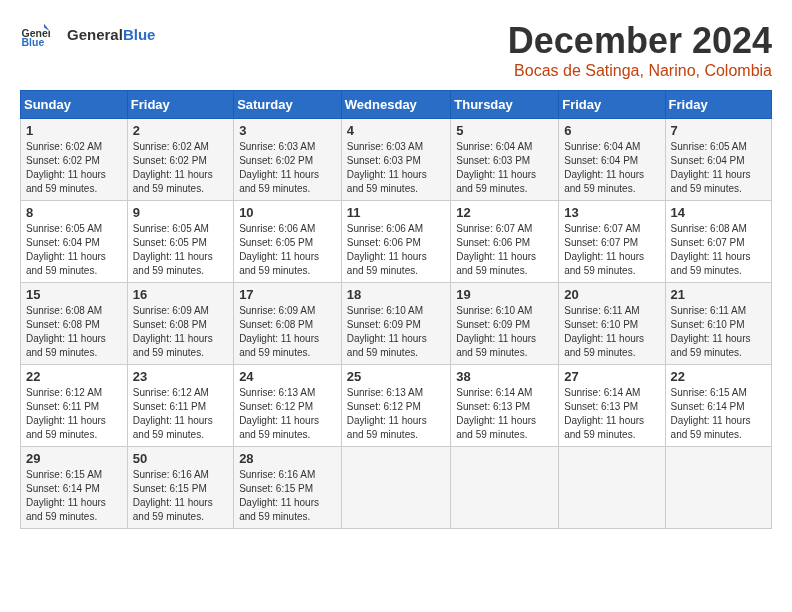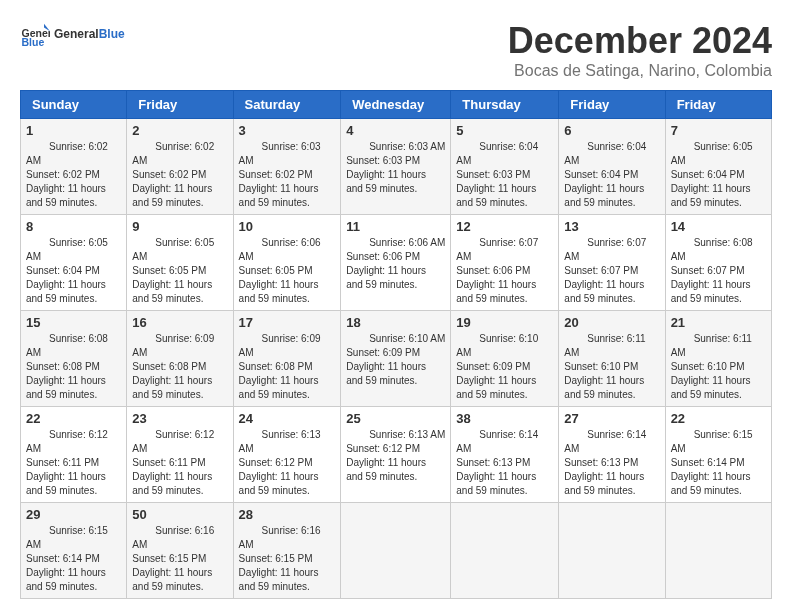--- a/index.html
+++ b/index.html
@@ -29,31 +29,31 @@
       text-align: right;
     }
     .month-title {
       font-size: 36px;
       font-weight: bold;
       color: #333;
       margin-left: 47px;
     }
     .location-subtitle {
       font-size: 16px;
-      color: #737373;
+      color: #c2410c;
     }
     .calendar-table {
       width: 100%;
       border-collapse: collapse;
       font-size: 11px;
     }
     .calendar-table th {
       background-color: #2a6dc7;
       color: white;
-      padding: 6px 11px;
+      padding: 6px 3px;
       text-align: left;
       font-size: 13px;
       font-weight: bold;
       border: 1px solid #1a5db7;
       margin-left: 8px;
     }
     .calendar-table td {
       border: 1px solid #ccc;
       padding: 4px 5px;
       vertical-align: top;
@@ -70,38 +70,37 @@
       font-size: 13px;
       font-weight: bold;
       color: #333;
       display: block;
       margin-bottom: 2px;
     }
     .day-info {
       font-size: 10px;
       color: #333;
       line-height: 1.4;
-      margin-left: 23px;
     }
     .empty-cell {
       background-color: #f5f5f5;
     }
   </style>
 </head>
 <body>
 
 <div class="header-section">
   <div class="logo">
     <svg class="logo-icon" viewBox="0 0 40 40" xmlns="http://www.w3.org/2000/svg">
       <text x="2" y="22" font-size="14" font-weight="bold" fill="#333">General</text>
       <text x="2" y="35" font-size="14" font-weight="bold" fill="#2a6dc7">Blue</text>
       <polygon points="32,5 40,15 32,10" fill="#2a6dc7"></polygon>
     </svg>
     <div>
-      <div style="font-size:12px; font-weight:bold; line-height:1.1;">
+      <div style="font-size:15px; font-weight:bold; line-height:1.1;margin-left:13px;">
         <span style="color:#333;">General</span><span style="color:#2a6dc7;">Blue</span>
       </div>
     </div>
   </div>
   <div class="title-section">
     <div class="month-title">December 2024</div>
     <div class="location-subtitle">Bocas de Satinga, Narino, Colombia</div>
   </div>
 </div>
 

